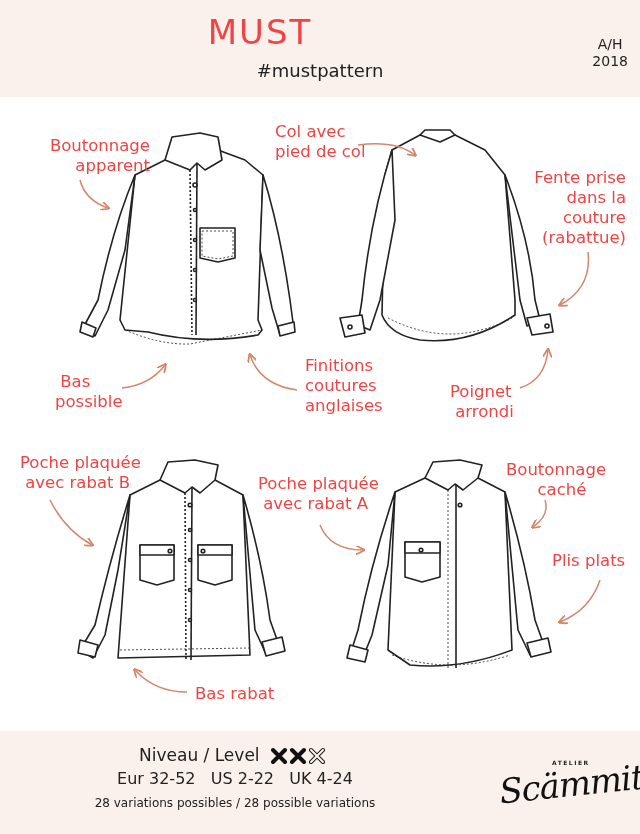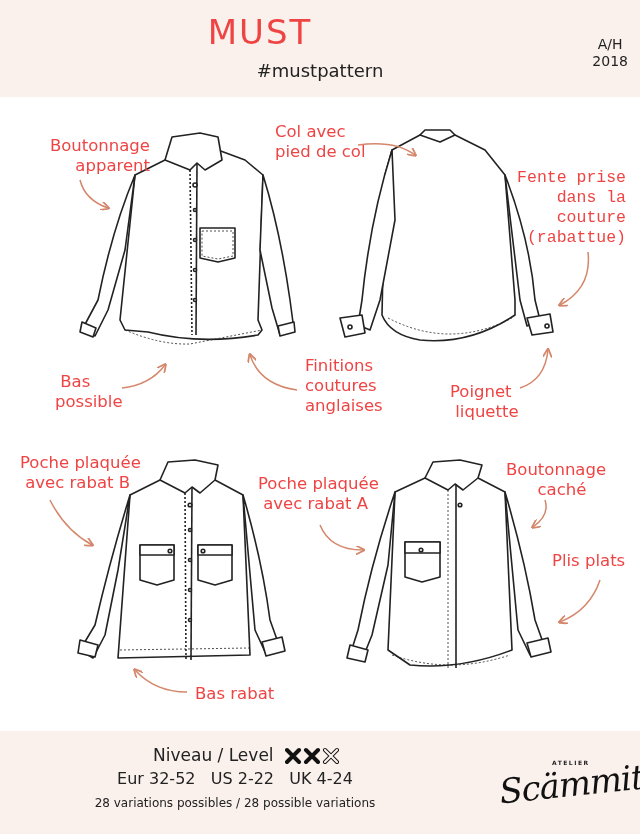--- a/index.html
+++ b/index.html
@@ -7,21 +7,21 @@
   .band { position:absolute; left:0; width:640px; background:#fbf1ec; }
   .header { top:0; height:97px; }
   .footer { top:731px; height:103px; }
   .title { position:absolute; left:0; width:520px; top:12px; text-align:center; font-size:34px; letter-spacing:2px; color:#ef4444; font-family:"DejaVu Sans", sans-serif; font-weight:normal; }
   .hashtag { position:absolute; left:0; width:640px; top:60px; text-align:center; font-size:18px; color:#222; font-family:"DejaVu Sans", sans-serif; }
   .season { position:absolute; right:12px; top:36px; text-align:center; font-size:14px; color:#222; line-height:17px; font-family:"DejaVu Sans", sans-serif;margin-left:42px; }
   .note { position:absolute; color:#ef4444; font-size:16.5px; line-height:20px; font-family:"DejaVu Sans", sans-serif; white-space:pre; }
   .r { text-align:right; }
   svg.drawing { position:absolute; left:0; top:97px; }
   .f-line { position:absolute; left:0; width:470px; text-align:center; color:#222; font-family:"DejaVu Sans", sans-serif; }
-  .f1 { top:745px; font-size:17px;padding-left:14px; }
+  .f1 { top:745px; font-size:17px; }
   .f2 { top:769px; font-size:16px; }
   .f3 { top:796px; font-size:12px; }
   .level-icons { display:inline-block; vertical-align:middle; margin-left:6px; }
   .logo { position:absolute; left:495px; top:750px; width:130px; height:70px; }
   .logo-small { position:absolute; left:57px; top:9px; font-size:6px; letter-spacing:1.5px; color:#222; font-family:"DejaVu Sans", sans-serif; font-weight:bold; }
   .logo-script { position:absolute; left:4px; top:14px; font-size:34px; font-style:italic; color:#111; font-family:"DejaVu Serif", serif; transform:rotate(-6deg); letter-spacing:-1px; }
 </style>
 </head>
 <body>
 
@@ -146,31 +146,31 @@
     <path d="M545,500 Q550,515 533,527" marker-end="url(#ah)"></path>
     <path d="M600,580 Q590,610 560,622" marker-end="url(#ah)"></path>
     <path d="M187,692 Q155,692 135,670" marker-end="url(#ah)"></path>
   </g>
 </svg>
 
 <div class="note r" style="left:20px; top:136px; width:130px;">Boutonnage
  apparent</div>
 <div class="note" style="left:275px; top:122px;">Col avec
 pied de col</div>
-<div class="note r" style="left:500px; top:168px; width:126px;font-family:Liberation Mono, monospace;">Fente prise
+<div class="note r" style="left:500px; top:168px; width:126px;">Fente prise
     dans la
    couture
 (rabattue)</div>
 <div class="note" style="left:55px; top:372px;"> Bas
 possible</div>
 <div class="note" style="left:305px; top:356px;">Finitions
 coutures
 anglaises</div>
 <div class="note" style="left:450px; top:382px;">Poignet
- liquette</div>
+ arrondi</div>
 <div class="note" style="left:20px; top:453px;">Poche plaquée
  avec rabat B</div>
 <div class="note" style="left:258px; top:474px;">Poche plaquée
  avec rabat A</div>
 <div class="note" style="left:506px; top:460px;">Boutonnage
       caché</div>
 <div class="note" style="left:552px; top:551px;">Plis plats</div>
 <div class="note" style="left:195px; top:684px;">Bas rabat</div>
 
 <div class="band footer"></div>

